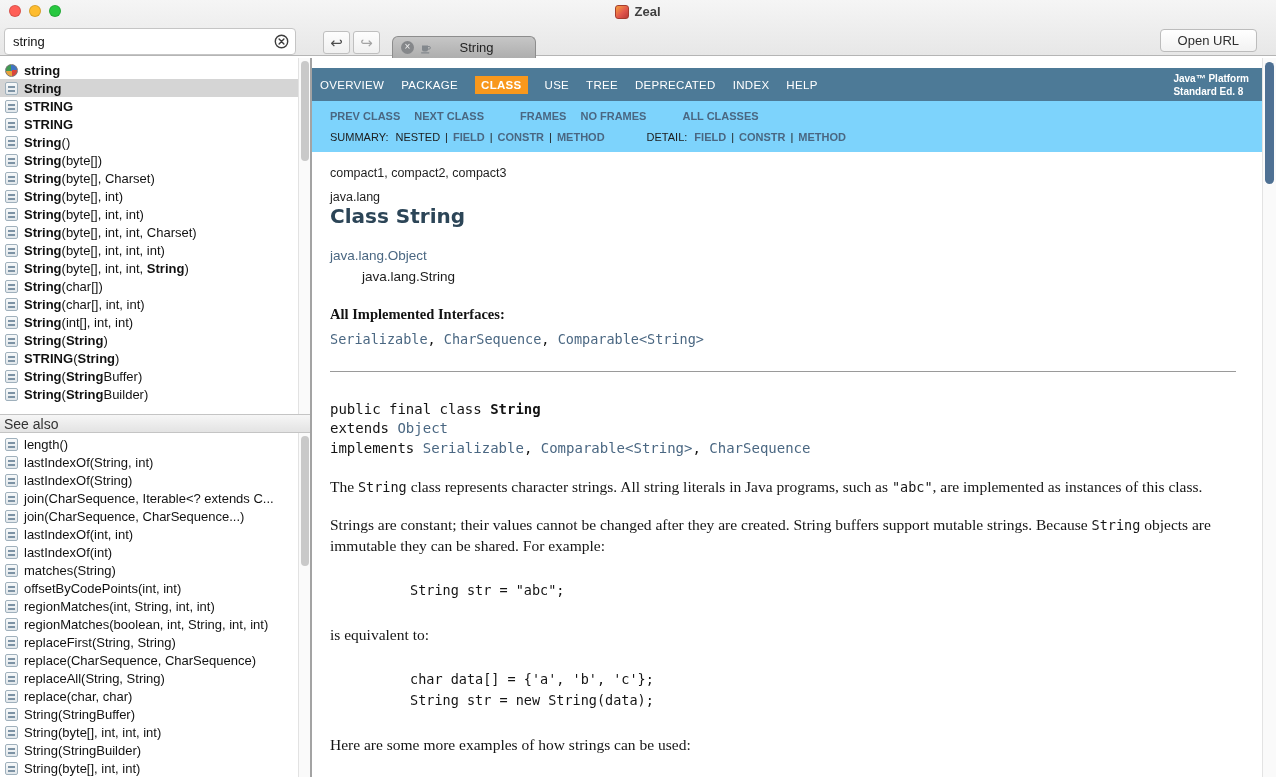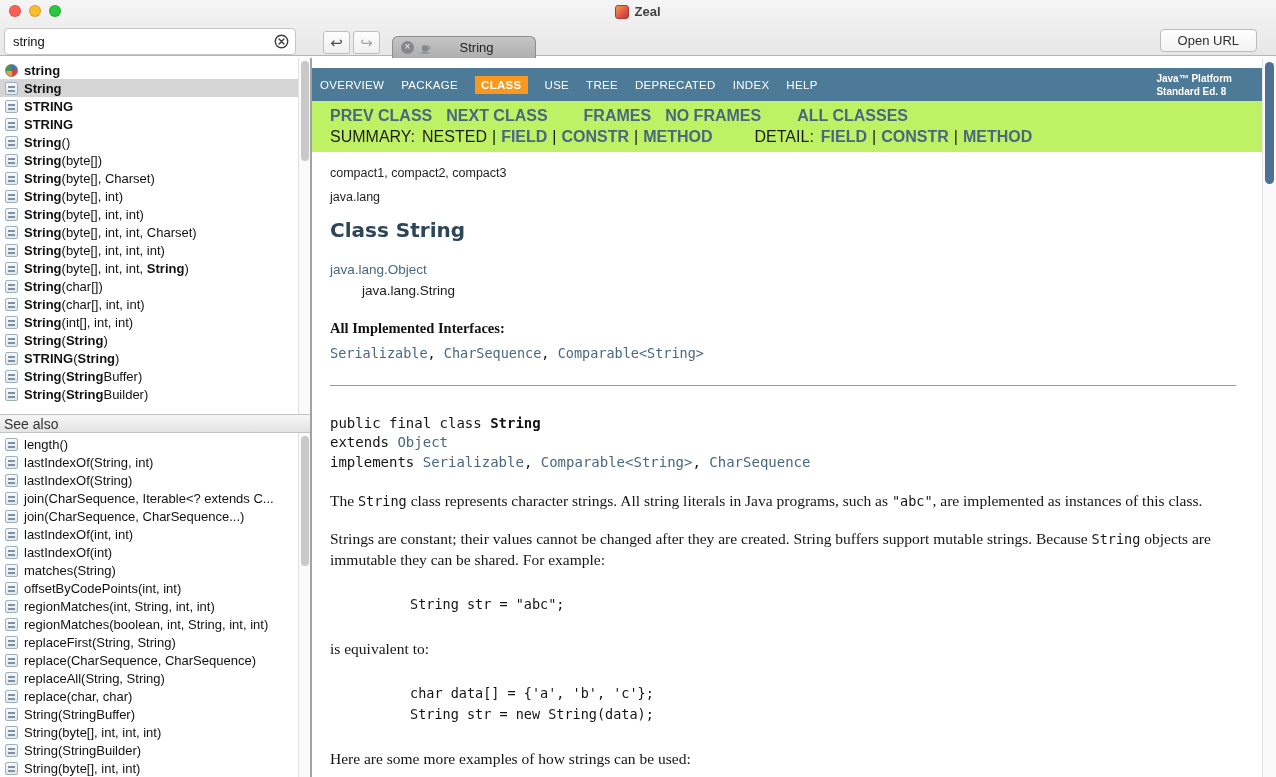--- a/index.html
+++ b/index.html
@@ -74,39 +74,39 @@
 
   
   .docpane { flex: 1; position: relative; background: #fff; overflow: hidden; }
   .doc-inner { position: absolute; top: 0; left: 0; right: 14px; bottom: 0; overflow: hidden; }
   .vscroll { position: absolute; top: 0; right: 0; bottom: 0; width: 14px; background: #fafafa;
              border-left: 1px solid #e3e3e3; }
   .vthumb { position: absolute; left: 2px; top: 4px; width: 9px; height: 122px; border-radius: 5px;
             background: #4e7093; }
 
   .topnav { margin-top: 10px; background: #4D7A97; min-height: 33px; display: flex; align-items: center;
-            padding: 0 22px 0 8px; color: #fff; }
+            padding: 0 5px 0 8px; color: #fff; }
   .tn-item { font-size: 11.5px; margin-right: 17px; letter-spacing: 0.3px; }
   .tn-item.active { background: #F8981D; font-weight: bold; padding: 3px 6px; }
   .brand { margin-left: auto; font-size: 10px; font-weight: bold; line-height: 1.3;
            white-space: nowrap; padding-right: 8px; }
 
-  .subnav { background: #bef264; padding: 4px 8px 5px 18px; font-size: 16px; color: #4A6782; }
+  .subnav { background: #7dd3fc; padding: 4px 8px 5px 18px; font-size: 11px; color: #4A6782; }
   .subnav-row { height: 21px; display: flex; align-items: center; white-space: nowrap; }
   .sn-link { font-weight: bold; color: #4A6782; }
   .sn-plain { color: #1c1c1c; }
   .sn-label { color: #1c1c1c; margin-right: 7px; }
   .sn-sep { margin: 0 5px; color: #1c1c1c; }
   .g-sm { margin-right: 14px; }
   .g-md { margin-right: 36px; }
   .g-before { margin-left: 42px; }
 
   .content { padding: 14px 26px 0 18px; }
   .compact-line { font-size: 12.5px; color: #1f1f1f; margin-bottom: 10px; }
-  .pkg-line { font-size: 12.5px; color: #1f1f1f; margin-bottom: 14px; }
+  .pkg-line { font-size: 12.5px; color: #1f1f1f; }
   .cls-title { font-family: "DejaVu Sans", "Liberation Sans", sans-serif; font-size: 20px;
                font-weight: bold; color: #2c4557; margin-bottom: 18px; }
   .inherit { font-size: 13.5px; margin-bottom: 18px; line-height: 1.55; }
   .inherit .self { display: block; margin-left: 32px; color: #1c1c1c; }
   .lnk { color: #4A6782; }
   .impl-label { font-family: "Liberation Serif", "DejaVu Serif", serif; font-weight: bold;
                 font-size: 14.5px; color: #121212; margin: 14px 0 8px; }
   .impl-line { font-family: "DejaVu Sans Mono", "Liberation Mono", monospace; font-size: 13.5px;
                color: #111; margin-bottom: 24px; }
   .doc-hr { border: none; border-top: 1px solid #9a9a9a; margin: 0 0 28px 0; }

